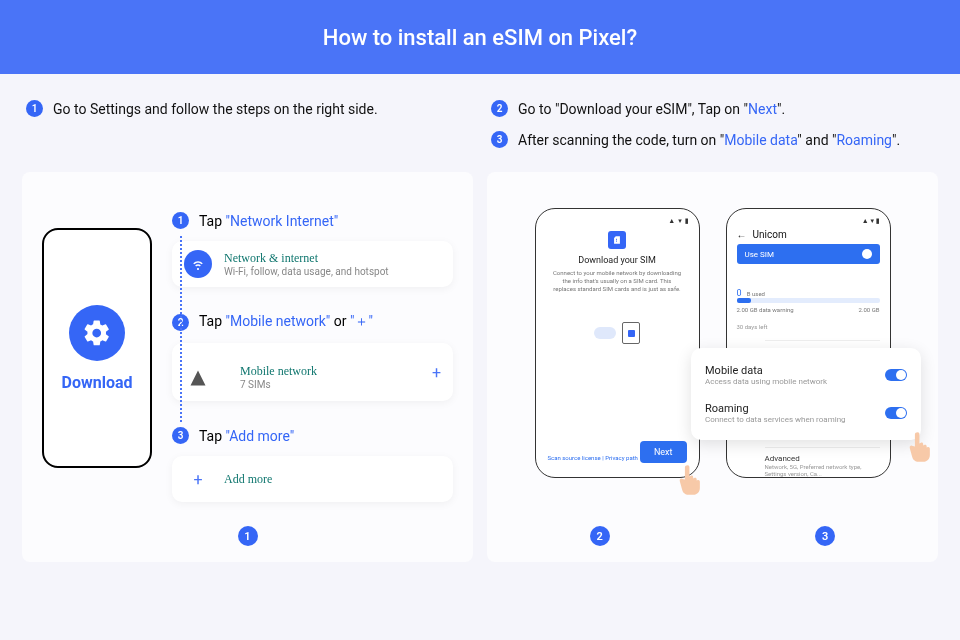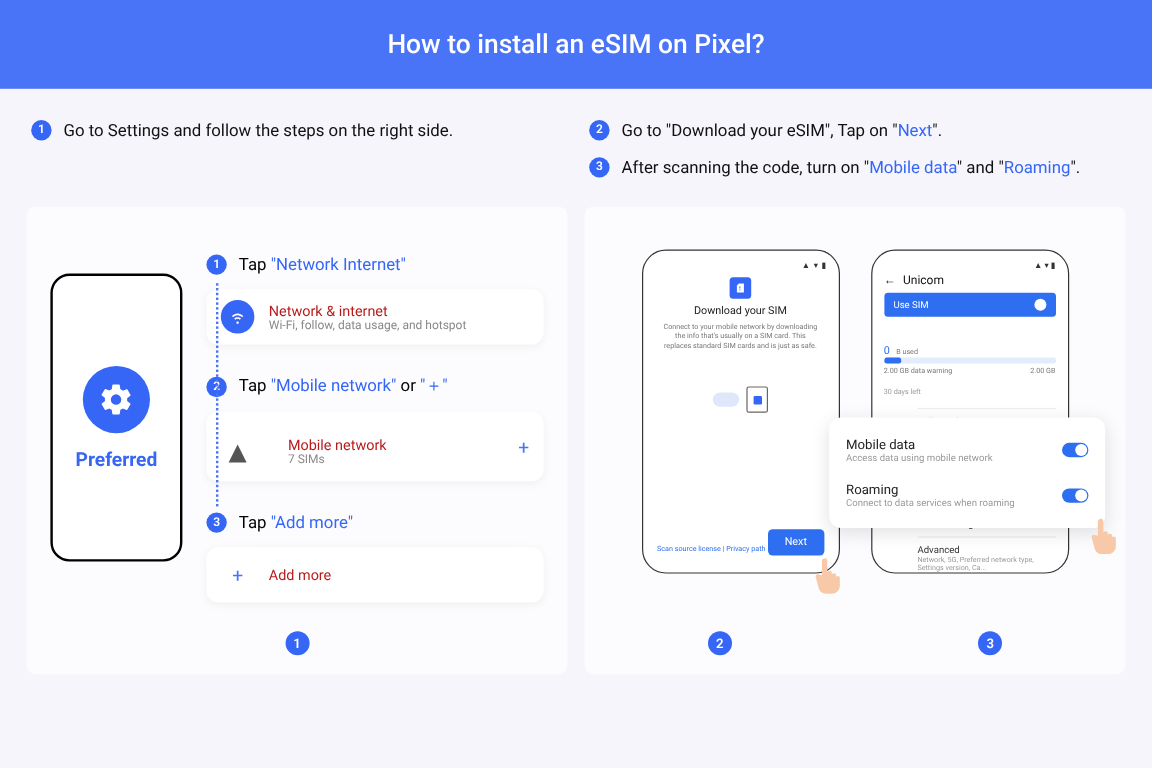--- a/index.html
+++ b/index.html
@@ -124,21 +124,21 @@
     justify-content: center;
   }
   .wifi-circle {
     width: 28px; height: 28px;
     background: #3566f6;
     border-radius: 50%;
     display: flex;
     align-items: center;
     justify-content: center;
   }
-  .card-title { font-size: 12px; color: #b91c1c; }
+  .card-title { font-size: 12px; color: #0f766e; font-family: Liberation Serif, serif; }
   .card-sub { font-size: 10px; color: #888; }
   .mobile-card { justify-content: space-between; }
   .mobile-left { display: flex; align-items: flex-start; gap: 28px; margin-top: 12px; }
   .plus { color: #4a74f7; font-size: 16px; font-weight: 400; }
   .footer-badges {
     position: absolute;
     bottom: 16px;
     left: 0;
     width: 100%;
     display: flex;
@@ -292,21 +292,21 @@
 <div class="panels">
 
   <div class="panel">
     <div class="left-content">
       <div class="phone-frame">
         <div class="gear-circle">
           <svg viewBox="0 0 24 24" width="30" height="30" fill="#fff">
               <path d="M19.14,12.94a7,7,0,0,0,.05-.94,7,7,0,0,0-.05-.94l2.11-1.65a.5.5,0,0,0,.12-.64l-2-3.46a.5.5,0,0,0-.61-.22l-2.49,1a7,7,0,0,0-1.63-.94l-.38-2.65A.5.5,0,0,0,13.77,2H9.77a.5.5,0,0,0-.49.42L8.9,5.07A7,7,0,0,0,7.27,6l-2.49-1a.5.5,0,0,0-.61.22l-2,3.46a.5.5,0,0,0,.12.64L4.4,11a7,7,0,0,0-.05.94,7,7,0,0,0,.05.94L2.29,14.53a.5.5,0,0,0-.12.64l2,3.46a.5.5,0,0,0,.61.22l2.49-1a7,7,0,0,0,1.63.94l.38,2.65a.5.5,0,0,0,.49.42h4a.5.5,0,0,0,.49-.42l.38-2.65a7,7,0,0,0,1.63-.94l2.49,1a.5.5,0,0,0,.61-.22l2-3.46a.5.5,0,0,0-.12-.64ZM11.77,15.5A3.5,3.5,0,1,1,15.27,12,3.5,3.5,0,0,1,11.77,15.5Z"></path>
             </svg>
         </div>
-        <div class="lbl">Preferred</div>
+        <div class="lbl">Download</div>
       </div>
 
       <div class="steps-col">
         <div class="dotted-line"></div>
 
         <div class="step-title">
           <span class="num-badge">1</span>
           <span>
             <span>Tap </span><span class="link">"Network Internet"</span>
           </span>

